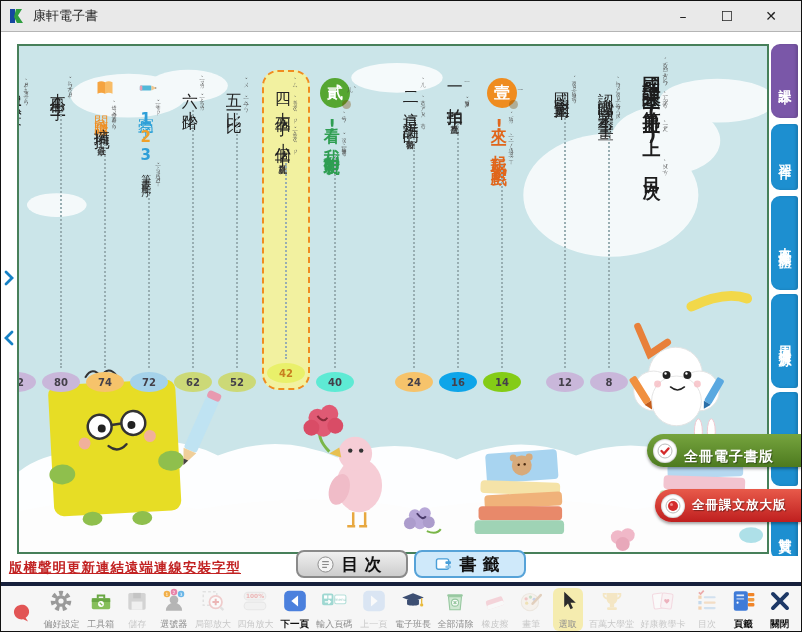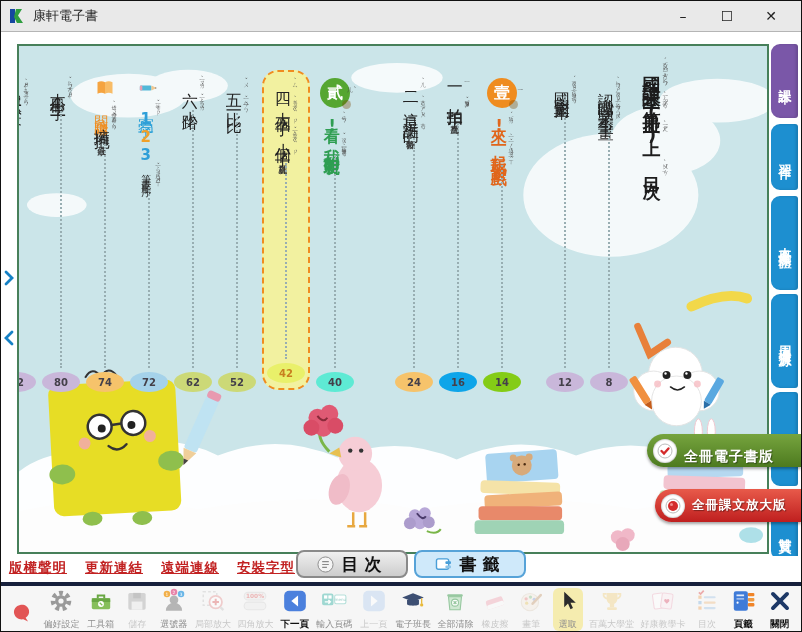--- a/index.html
+++ b/index.html
@@ -53,21 +53,21 @@
   
   .ribbon{position:absolute;right:0;height:33px;display:flex;align-items:center;gap:7px;padding-left:6px;border-radius:17px 0 0 17px;z-index:6;cursor:pointer;box-shadow:0 2px 3px rgba(0,0,0,.35);}
   .ribbon .rtext{color:#fff;font-weight:700;text-shadow:1px 1px 1px rgba(0,0,0,.4);letter-spacing:1px;}
   .ribbon-green{background:linear-gradient(#76a43e,#4d7a1f);width:148px;}
   .ribbon-green .rtext{font-size:14px;margin-top:13px;}
   .ribbon-red{background:linear-gradient(#e85a4a,#bf1f1f);width:140px;}
   .ribbon-red .rtext{font-size:12.5px;}
   .rb-ic{width:24px;height:24px;border-radius:50%;background:#fff;box-shadow:inset 0 0 2px #888;display:flex;align-items:center;justify-content:center;flex:0 0 auto;}
   
   .footer{height:26px;background:#fff;position:relative;flex:0 0 auto;}
-  .flinks{position:absolute;left:8px;top:3px;display:flex;gap:18px;}
+  .flinks{position:absolute;left:8px;top:3px;display:flex;gap:0;}
   .flink{font-size:13.5px;font-weight:700;color:#c22222;text-decoration:underline;cursor:pointer;letter-spacing:1px;}
   .btab{position:absolute;top:-6px;height:28px;width:112px;border-radius:8px;display:flex;align-items:center;justify-content:center;gap:8px;font-size:17px;font-weight:700;color:#111;letter-spacing:6px;cursor:pointer;box-sizing:border-box;z-index:8;}
   .btab-toc{left:295px;background:linear-gradient(#efefef,#cdcdcd);border:2px solid #8a8a8a;}
   .btab-bm{left:413px;background:#cfe9fa;border:2px solid #57a3d8;}
   
   .toolbar{height:49px;background:#f6f6f6;border-top:4px solid #17203c;display:flex;justify-content:space-between;align-items:flex-end;padding:2px 6px 0;flex:0 0 auto;box-sizing:border-box;}
   .tb-item{display:flex;flex-direction:column;align-items:center;min-width:30px;cursor:pointer;}
   .tb-label{font-size:9px;color:#8e8e8e;white-space:nowrap;margin-top:0;letter-spacing:0;}
   .tb-bold .tb-label{color:#111;font-weight:700;font-size:9.5px;}
   .tb-disabled{opacity:.45;}

